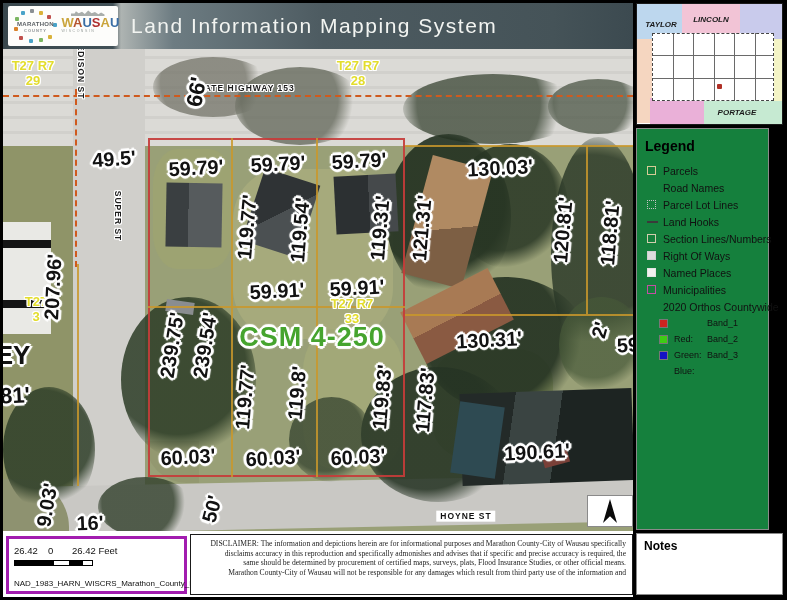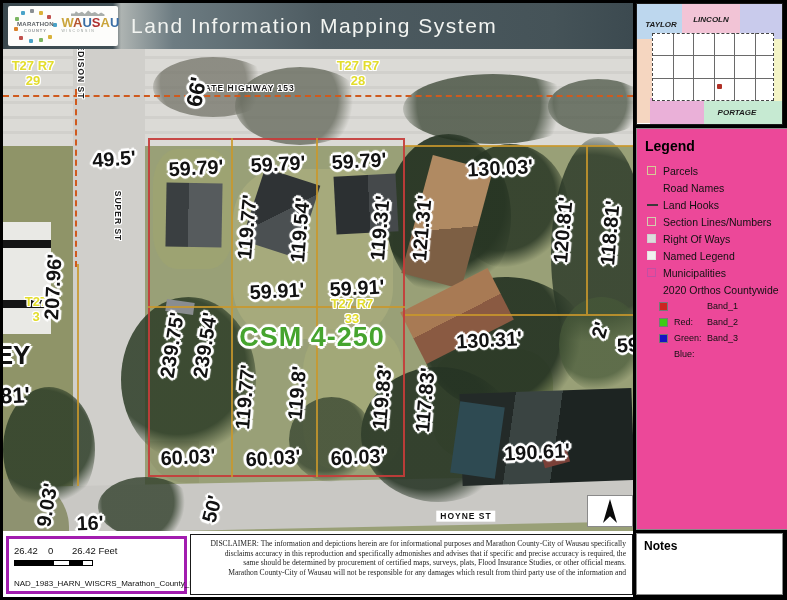--- a/index.html
+++ b/index.html
@@ -68,21 +68,21 @@
 
   
   .locator { position:absolute; left:636px; top:3px; width:147px; height:122px; background:#fff; border:1.5px solid #1a1a1a; overflow:hidden; }
   .loc-region { position:absolute; }
   .loc-name { position:absolute; font-size:8px; font-weight:bold; font-style:italic; color:#1b1b1b; transform:translate(-50%,-50%); }
   .county-grid { position:absolute; left:15px; top:29px; width:122px; height:68px; background:#fff; border:1px dashed #444;
     background-image:repeating-linear-gradient(90deg,transparent 0 19.5px,#6a6a6a 19.5px 20.5px),
                      repeating-linear-gradient(0deg,transparent 0 21.5px,#6a6a6a 21.5px 22.5px); }
   .loc-dot { position:absolute; left:80px; top:80px; width:5px; height:5px; background:#b03026; border-radius:1px; }
 
-  .legend { position:absolute; left:636px; top:128px; width:152px; height:402px; background:#ec4899; border:1px solid #8a8a8a; padding:9px 6px 0 8px; }
+  .legend { position:absolute; left:636px; top:128px; width:133px; height:402px; background:#15803d; border:1px solid #8a8a8a; padding:9px 6px 0 8px; }
   .legend-title { font-size:14px; font-weight:bold; color:#000; margin-bottom:8px; }
   .legend-row { display:flex; align-items:center; height:17px; }
   .lg-swatch { width:9px; height:9px; margin-left:2px; margin-right:7px; flex:0 0 9px; }
   .sw-none { border:none; background:none; }
   .sw-parcels { border:1.5px solid #d6cb96; }
   .sw-lot-lines { border:1px dotted #c4c4c4; }
   .sw-land-hooks { border:none; height:2px; background:#3a3a3a; width:11px; flex-basis:11px; margin-right:5px; }
   .sw-section { border:1px solid #d3cdae; }
   .sw-row { background:#dcdcdc; border:1px solid #d0d0d0; }
   .sw-named { background:#f1f1ef; border:1px solid #e4e4e2; }
@@ -266,34 +266,38 @@
     <div id="legend-items">
         <div class="legend-row">
           <span class="lg-swatch sw-parcels"></span>
           <span class="legend-label">Parcels</span>
         </div>
         <div class="legend-row">
           <span class="lg-swatch sw-none"></span>
           <span class="legend-label">Road Names</span>
         </div>
         <div class="legend-row">
+          <span class="lg-swatch sw-lot-lines"></span>
+          <span class="legend-label">Parcel Lot Lines</span>
+        </div>
+        <div class="legend-row">
           <span class="lg-swatch sw-land-hooks"></span>
           <span class="legend-label">Land Hooks</span>
         </div>
         <div class="legend-row">
           <span class="lg-swatch sw-section"></span>
           <span class="legend-label">Section Lines/Numbers</span>
         </div>
         <div class="legend-row">
           <span class="lg-swatch sw-row"></span>
           <span class="legend-label">Right Of Ways</span>
         </div>
         <div class="legend-row">
           <span class="lg-swatch sw-named"></span>
-          <span class="legend-label">Named Legend</span>
+          <span class="legend-label">Named Places</span>
         </div>
         <div class="legend-row">
           <span class="lg-swatch sw-municipalities"></span>
           <span class="legend-label">Municipalities</span>
         </div>
         <div class="legend-row">
           <span class="lg-swatch sw-none"></span>
           <span class="legend-label">2020 Orthos Countywide</span>
         </div>
       </div>

